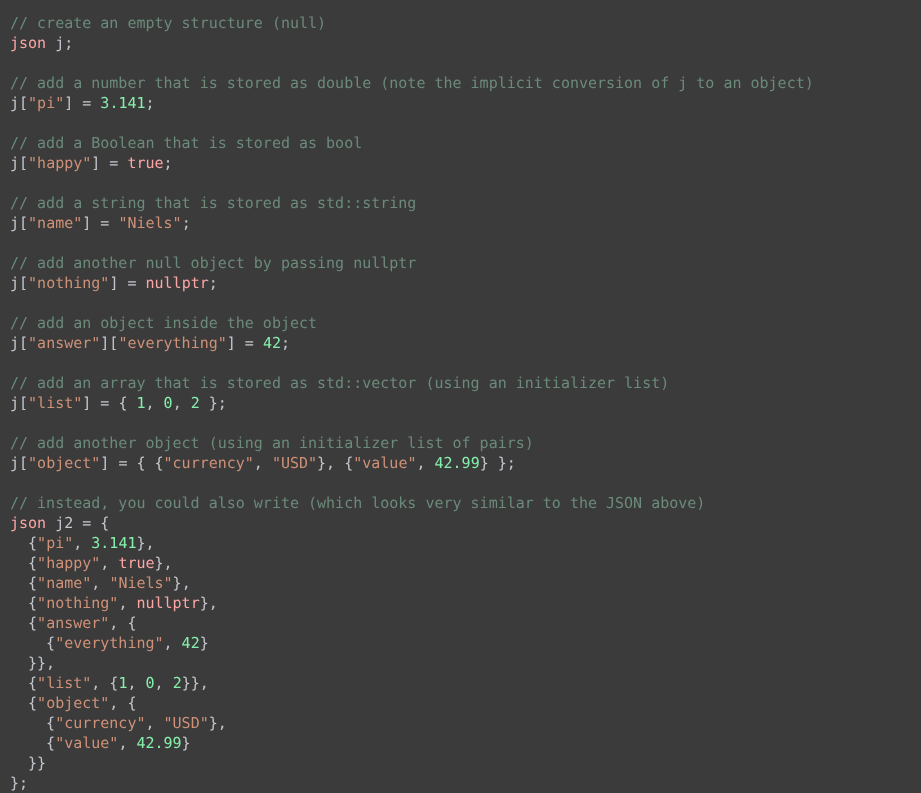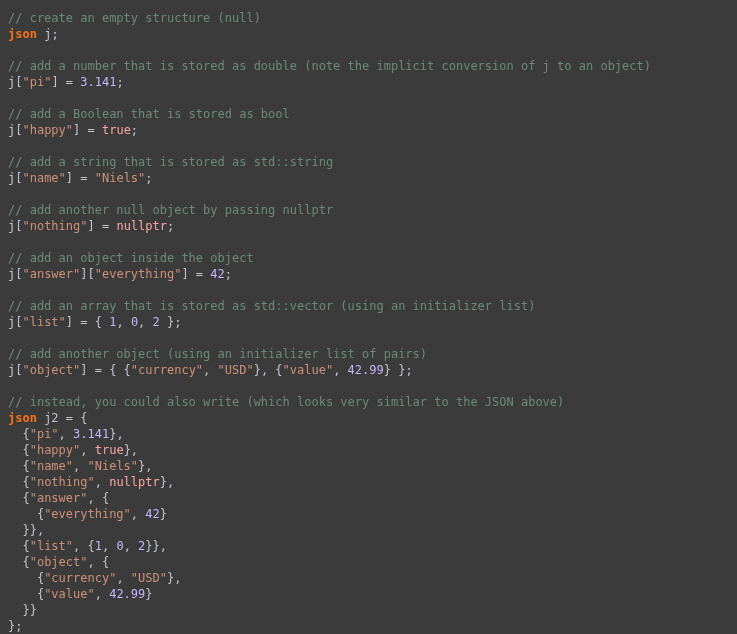--- a/index.html
+++ b/index.html
@@ -14,23 +14,23 @@
     padding: 10px 8px;
     width: 737px;
     box-sizing: border-box;
   }
   pre {
     margin: 0;
     white-space: pre;
   }
   .line { display: block; }
   .c   { color: #6b8a7a; }   
-  .t   { color: #f97316; font-weight: bold; }   
+  .t   { color: #fca5a5; }   
   .id  { color: #c2c6cc; }   
   .p   { color: #c2c6cc; }   
   .s   { color: #ce9178; }   
-  .n   { color: #c4b5fd; }   
+  .n   { color: #86efac; }   
   .k   { color: #fca5a5; }   
 </style>
 </head>
 <body>
 
 <pre id="code"><span class="line"><span class="c">// create an empty structure (null)</span></span><span class="line"><span class="t">json</span><span class="p"> </span><span class="id">j</span><span class="p">;</span></span><span class="line">&nbsp;</span><span class="line"><span class="c">// add a number that is stored as double (note the implicit conversion of j to an object)</span></span><span class="line"><span class="id">j</span><span class="p">[</span><span class="s">"pi"</span><span class="p">] = </span><span class="n">3.141</span><span class="p">;</span></span><span class="line">&nbsp;</span><span class="line"><span class="c">// add a Boolean that is stored as bool</span></span><span class="line"><span class="id">j</span><span class="p">[</span><span class="s">"happy"</span><span class="p">] = </span><span class="k">true</span><span class="p">;</span></span><span class="line">&nbsp;</span><span class="line"><span class="c">// add a string that is stored as std::string</span></span><span class="line"><span class="id">j</span><span class="p">[</span><span class="s">"name"</span><span class="p">] = </span><span class="s">"Niels"</span><span class="p">;</span></span><span class="line">&nbsp;</span><span class="line"><span class="c">// add another null object by passing nullptr</span></span><span class="line"><span class="id">j</span><span class="p">[</span><span class="s">"nothing"</span><span class="p">] = </span><span class="k">nullptr</span><span class="p">;</span></span><span class="line">&nbsp;</span><span class="line"><span class="c">// add an object inside the object</span></span><span class="line"><span class="id">j</span><span class="p">[</span><span class="s">"answer"</span><span class="p">][</span><span class="s">"everything"</span><span class="p">] = </span><span class="n">42</span><span class="p">;</span></span><span class="line">&nbsp;</span><span class="line"><span class="c">// add an array that is stored as std::vector (using an initializer list)</span></span><span class="line"><span class="id">j</span><span class="p">[</span><span class="s">"list"</span><span class="p">] = { </span><span class="n">1</span><span class="p">, </span><span class="n">0</span><span class="p">, </span><span class="n">2</span><span class="p"> };</span></span><span class="line">&nbsp;</span><span class="line"><span class="c">// add another object (using an initializer list of pairs)</span></span><span class="line"><span class="id">j</span><span class="p">[</span><span class="s">"object"</span><span class="p">] = { {</span><span class="s">"currency"</span><span class="p">, </span><span class="s">"USD"</span><span class="p">}, {</span><span class="s">"value"</span><span class="p">, </span><span class="n">42.99</span><span class="p">} };</span></span><span class="line">&nbsp;</span><span class="line"><span class="c">// instead, you could also write (which looks very similar to the JSON above)</span></span><span class="line"><span class="t">json</span><span class="p"> </span><span class="id">j2</span><span class="p"> = {</span></span><span class="line"><span class="p">  {</span><span class="s">"pi"</span><span class="p">, </span><span class="n">3.141</span><span class="p">},</span></span><span class="line"><span class="p">  {</span><span class="s">"happy"</span><span class="p">, </span><span class="k">true</span><span class="p">},</span></span><span class="line"><span class="p">  {</span><span class="s">"name"</span><span class="p">, </span><span class="s">"Niels"</span><span class="p">},</span></span><span class="line"><span class="p">  {</span><span class="s">"nothing"</span><span class="p">, </span><span class="k">nullptr</span><span class="p">},</span></span><span class="line"><span class="p">  {</span><span class="s">"answer"</span><span class="p">, {</span></span><span class="line"><span class="p">    {</span><span class="s">"everything"</span><span class="p">, </span><span class="n">42</span><span class="p">}</span></span><span class="line"><span class="p">  }},</span></span><span class="line"><span class="p">  {</span><span class="s">"list"</span><span class="p">, {</span><span class="n">1</span><span class="p">, </span><span class="n">0</span><span class="p">, </span><span class="n">2</span><span class="p">}},</span></span><span class="line"><span class="p">  {</span><span class="s">"object"</span><span class="p">, {</span></span><span class="line"><span class="p">    {</span><span class="s">"currency"</span><span class="p">, </span><span class="s">"USD"</span><span class="p">},</span></span><span class="line"><span class="p">    {</span><span class="s">"value"</span><span class="p">, </span><span class="n">42.99</span><span class="p">}</span></span><span class="line"><span class="p">  }}</span></span><span class="line"><span class="p">};</span></span></pre>
 
 </body></html>

